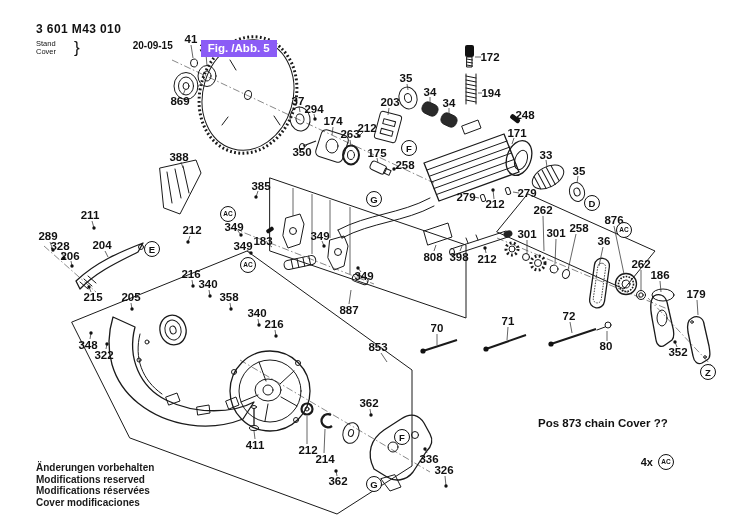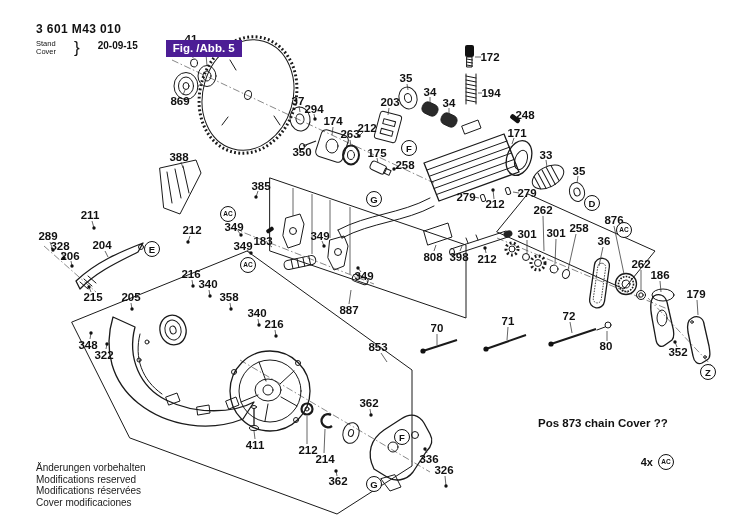--- a/index.html
+++ b/index.html
@@ -18,23 +18,23 @@
   .note{font:700 11.5px "Liberation Sans",sans-serif;fill:#111;}
   .qty{font:700 11px "Liberation Sans",sans-serif;fill:#111;text-anchor:end;}
   .refc{fill:#fff;stroke:#111;stroke-width:1;}
   .reft{font:700 9.5px "Liberation Sans",sans-serif;fill:#111;text-anchor:middle;}
   .refts{font:700 6.5px "Liberation Sans",sans-serif;fill:#111;text-anchor:middle;}
   .header{position:absolute;left:36px;top:22px;color:#111;}
   .pn{font-weight:700;font-size:12px;letter-spacing:.4px;}
   .hrow{display:flex;align-items:flex-start;margin-top:4px;gap:18px;}
   .si{font-size:7.5px;line-height:8px;}
   .brace{font-size:17px;font-weight:400;margin-top:-2px;}
-  .hdate{font-weight:700;font-size:10px;}
-  .badge{background:#4c1d95;color:#fff;font-weight:700;font-size:11.5px;padding:2px 7px 3px 7px;margin-left:10px;}
-  .footer{position:absolute;left:36px;top:462px;font-size:10px;line-height:11.5px;color:#1a1a1a;}
+  .hdate{font-weight:700;font-size:10px;margin-left:35px;}
+  .badge{background:#8b5cf6;color:#fff;font-weight:700;font-size:11.5px;padding:2px 7px 3px 7px;margin-left:10px;}
+  .footer{position:absolute;left:36px;top:462px;font-size:10px;line-height:11.5px;color:#1a1a1a;font-weight:bold;}
 </style>
 </head>
 <body>
 
 <div class="stage">
 
   <svg id="diagram" width="750" height="530" viewBox="0 0 750 530">
 
     <g>
       <polygon class="ln" points="270,178 466,245 466,318 270,251"></polygon>

